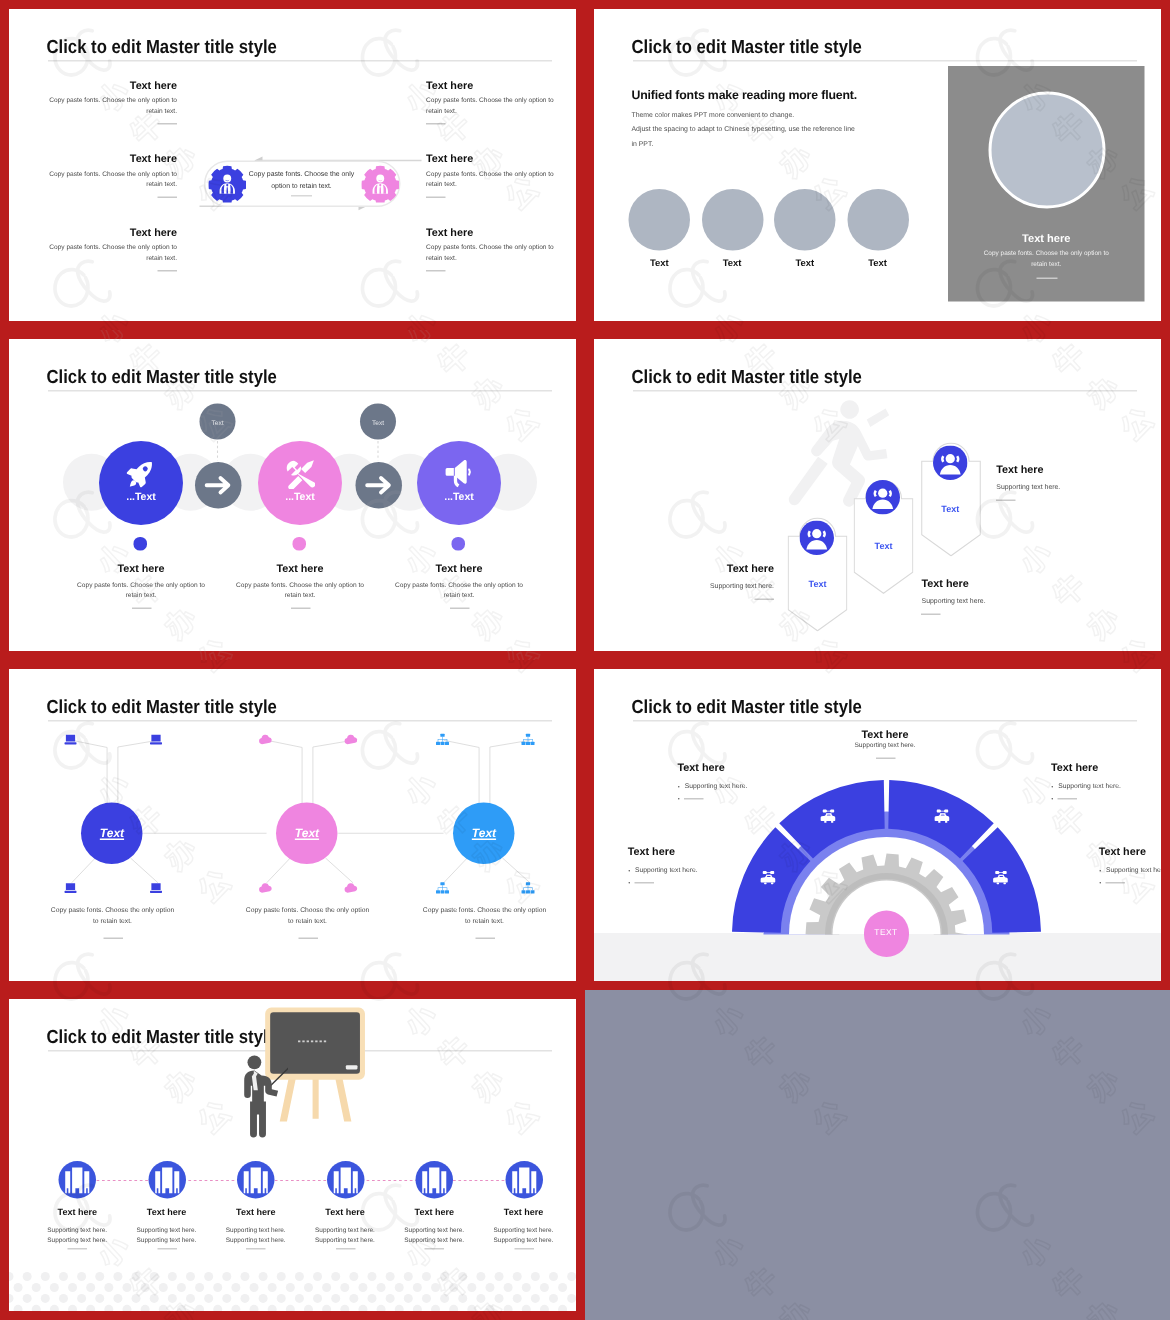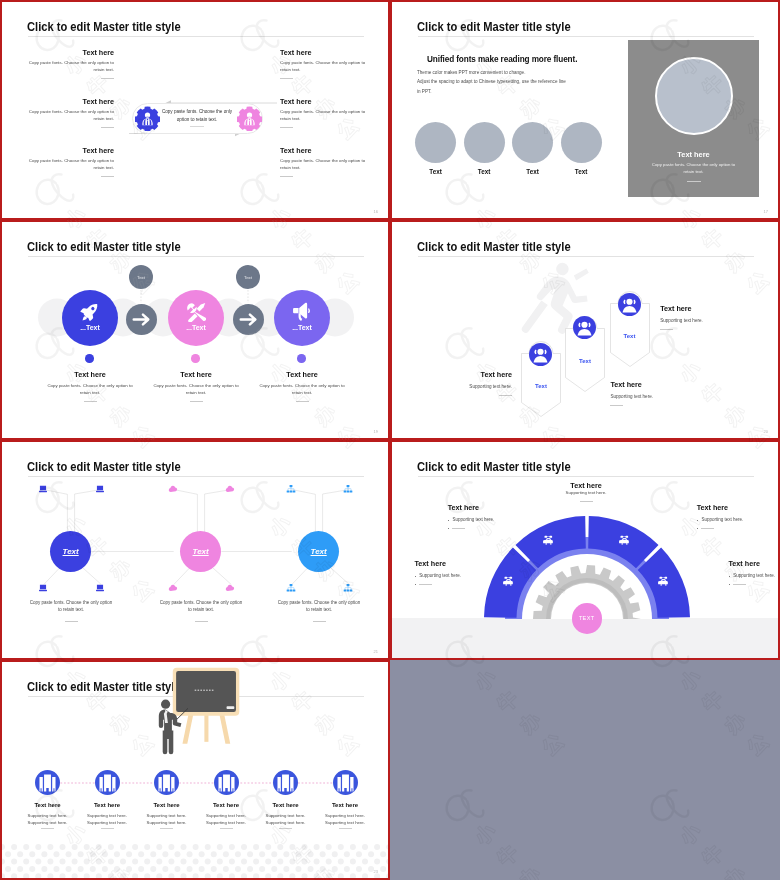--- a/index.html
+++ b/index.html
@@ -1,18 +1,18 @@
 <!DOCTYPE html>
 <html><head>
 <meta charset="utf-8">
 <style>
   html,body{margin:0;padding:0;}
   body{width:780px;height:880px;background:#8b8fa3;font-family:"Liberation Sans",sans-serif;overflow:hidden;}
   .grid{display:grid;grid-template-columns:repeat(2,390px);grid-template-rows:repeat(4,220px);width:780px;height:880px;}
-  .slide{position:relative;background:#3b82f6;overflow:hidden;box-sizing:border-box;border:2px solid #b91c1c;}
+  .slide{position:relative;background:#3b82f6;overflow:hidden;box-sizing:border-box;border:6px solid #b91c1c;}
   .inner{position:absolute;left:0;top:0;width:388px;height:218px;overflow:hidden;background:#fff;}
 
   
   .title{position:absolute;left:24.5px;top:18.5px;font-size:12.6px;line-height:12.6px;font-weight:bold;color:#111;white-space:nowrap;transform:scaleX(.885);transform-origin:0 0;}
   .titlerule{position:absolute;left:26px;top:33.5px;width:336px;height:1px;background:#e2e2e2;}
   .pagenum{position:absolute;right:12px;bottom:6px;font-size:4px;color:#b5b5b5;}
 
   
   .h3{font-size:7.2px;font-weight:bold;color:#111;}
   .p{font-size:4.4px;color:#4a4a4a;line-height:1.55;}
@@ -29,21 +29,21 @@
   .tb .dash{margin-top:4px;}
   .s1pill{position:absolute;left:130px;top:101px;width:129px;height:29px;border:1px solid #e8e8e8;border-radius:16px;background:#fff;}
   .s1center{position:absolute;left:159px;top:106px;width:72px;text-align:center;font-size:4.6px;color:#333;line-height:1.65;}
   .s1dash{position:absolute;left:188px;top:124px;width:14px;height:1px;background:#d8d8d8;}
   .s1arrows{position:absolute;left:110px;top:90px;}
   .s1gear{position:absolute;width:25px;height:25px;top:104px;}
   .s1gear-l{left:133px;}
   .s1gear-r{left:235px;}
 
   
-  .s2sub{position:absolute;left:35px;top:53px;font-size:8.2px;font-weight:bold;color:#111;letter-spacing:-.1px;}
+  .s2sub{position:absolute;left:25px;top:53px;font-size:8.2px;font-weight:bold;color:#111;letter-spacing:-.1px;}
   .s2body{position:absolute;left:25px;top:66px;font-size:4.6px;color:#4d4d4d;line-height:2.05;}
   .s2c{position:absolute;top:120px;width:41px;height:41px;border-radius:50%;background:#aeb6c2;}
   .s2cl{position:absolute;top:166px;width:41px;text-align:center;font-size:6.3px;font-weight:bold;color:#111;}
   .s2panel{position:absolute;left:236px;top:38px;width:131px;height:157px;background:#8c8c8c;}
   .s2ring{position:absolute;left:27px;top:17px;width:74px;height:74px;border-radius:50%;background:#b8c0cc;border:2px solid #fff;}
   .s2ph{position:absolute;left:0;top:110px;width:131px;text-align:center;font-size:7.4px;font-weight:bold;color:#fff;}
   .s2pb{position:absolute;left:22px;top:122px;width:87px;text-align:center;font-size:4.3px;color:#f0f0f0;line-height:1.6;}
   .s2pd{position:absolute;left:58.5px;top:141px;width:14px;height:1px;background:rgba(255,255,255,.55);}
 
   

